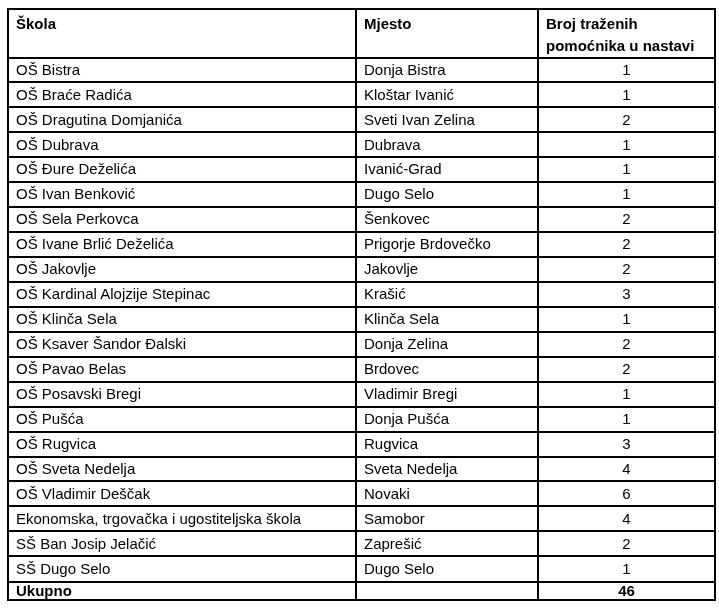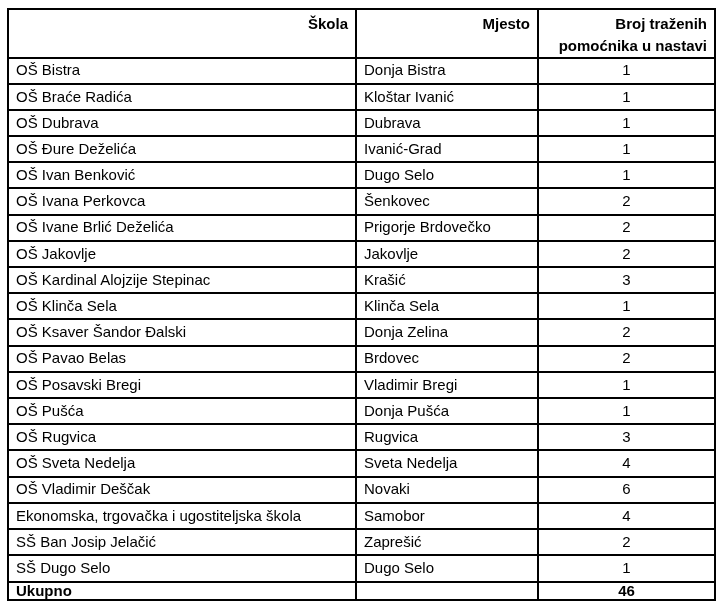--- a/index.html
+++ b/index.html
@@ -28,21 +28,21 @@
   col.c2 { width: 182px; }
   col.c3 { width: 177px; }
   th, td {
     border: 2px solid #000000;
     padding: 0 7px;
     overflow: hidden;
     white-space: normal;
   }
   thead th {
     font-weight: 700;
-    text-align: right;
+    text-align: left;
     vertical-align: top;
     height: 42px;
     padding-top: 3px;
     line-height: 1.45;
   }
   tbody td, tfoot td {
     vertical-align: middle;
     line-height: 1.1;
   }
   td.num {
@@ -75,36 +75,41 @@
           <td>OŠ Bistra</td>
           <td>Donja Bistra</td>
           <td class="num">1</td>
         </tr>
         <tr>
           <td>OŠ Braće Radića</td>
           <td>Kloštar Ivanić</td>
           <td class="num">1</td>
         </tr>
         <tr>
+          <td>OŠ Dragutina Domjanića</td>
+          <td>Sveti Ivan Zelina</td>
+          <td class="num">2</td>
+        </tr>
+        <tr>
           <td>OŠ Dubrava</td>
           <td>Dubrava</td>
           <td class="num">1</td>
         </tr>
         <tr>
           <td>OŠ Đure Deželića</td>
           <td>Ivanić-Grad</td>
           <td class="num">1</td>
         </tr>
         <tr>
           <td>OŠ Ivan Benković</td>
           <td>Dugo Selo</td>
           <td class="num">1</td>
         </tr>
         <tr>
-          <td>OŠ Ivana Perkovca</td>
+          <td>OŠ Sela Perkovca</td>
           <td>Šenkovec</td>
           <td class="num">2</td>
         </tr>
         <tr>
           <td>OŠ Ivane Brlić Deželića</td>
           <td>Prigorje Brdovečko</td>
           <td class="num">2</td>
         </tr>
         <tr>
           <td>OŠ Jakovlje</td>

